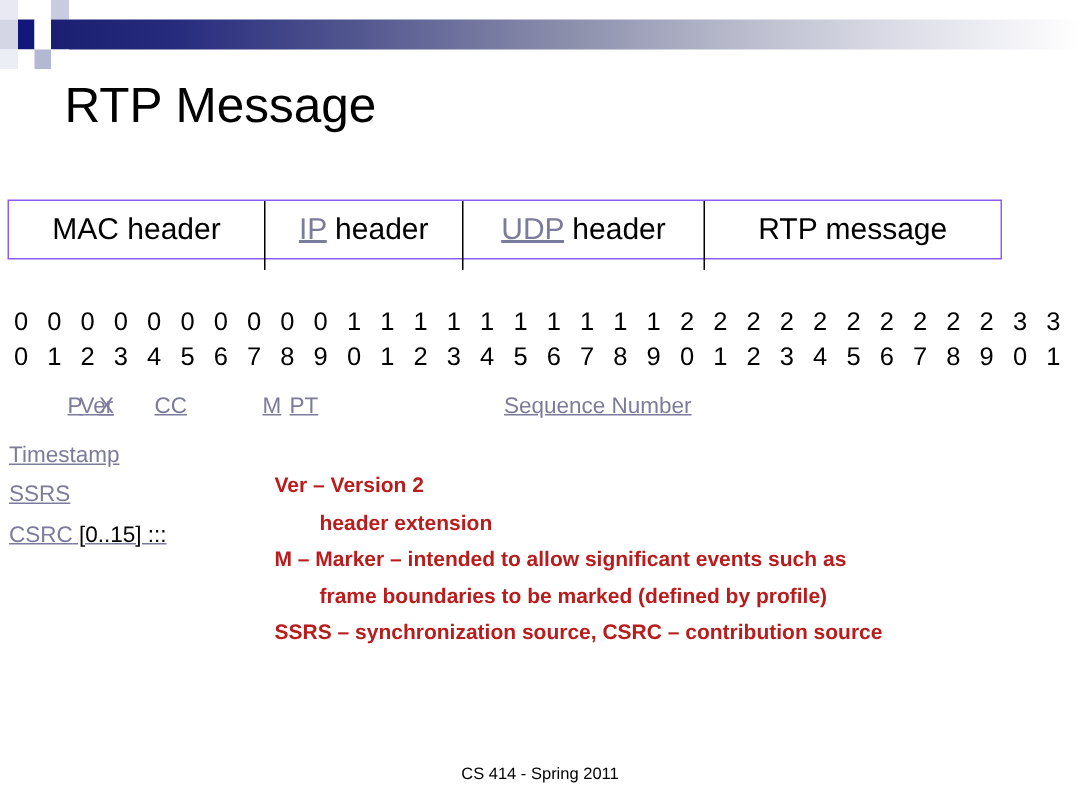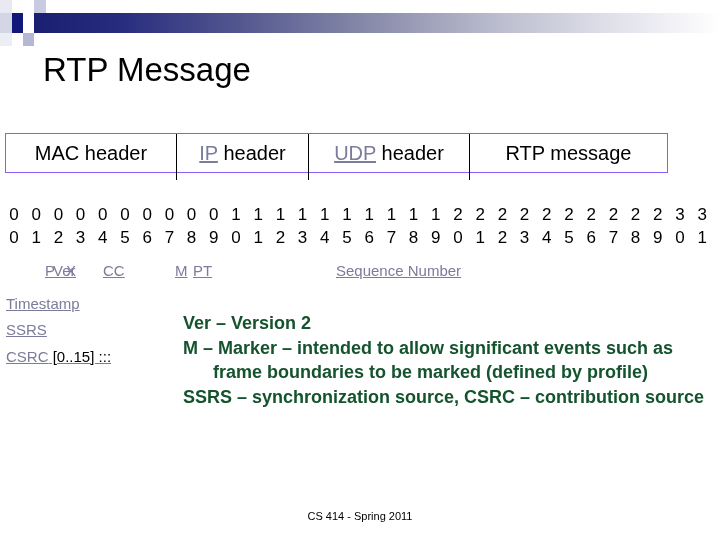--- a/index.html
+++ b/index.html
@@ -122,23 +122,23 @@
     color: #000000;
     text-decoration: none;
   }
 
   
   #legend {
     position: absolute;
     left: 183px;
     top: 311px;
     width: 520px;
-    font-size: 18px;
+    font-size: 14px;
     line-height: 24.5px;
-    color: #14532d;
+    color: #b91c1c;
     font-weight: bold;
   }
   #legend .legend-line {
     white-space: nowrap;
   }
   #legend .legend-indent {
     padding-left: 30px;
     white-space: nowrap;
   }
 
@@ -338,18 +338,19 @@
 
 <div class="field-label" style="left:6px;top:294px;text-decoration:underline;">Timestamp</div>
 <div class="field-label" style="left:6px;top:320px;">SSRS</div>
 
 <div class="field-label" style="left:6px;top:347px;">
   <span>CSRC</span><span class="plain-suffix"> [0..15] :::</span>
 </div>
 
 <div id="legend">
     <div class="legend-line">Ver – Version 2</div>
+    <div class="legend-indent">header extension</div>
     <div class="legend-line">M – Marker – intended to allow significant events such as</div>
     <div class="legend-indent">frame boundaries to be  marked (defined by profile)</div>
     <div class="legend-line">SSRS – synchronization source, CSRC – contribution source</div>
   </div>
 
 <div id="footer">CS 414 - Spring 2011</div>
 
 </body></html>

